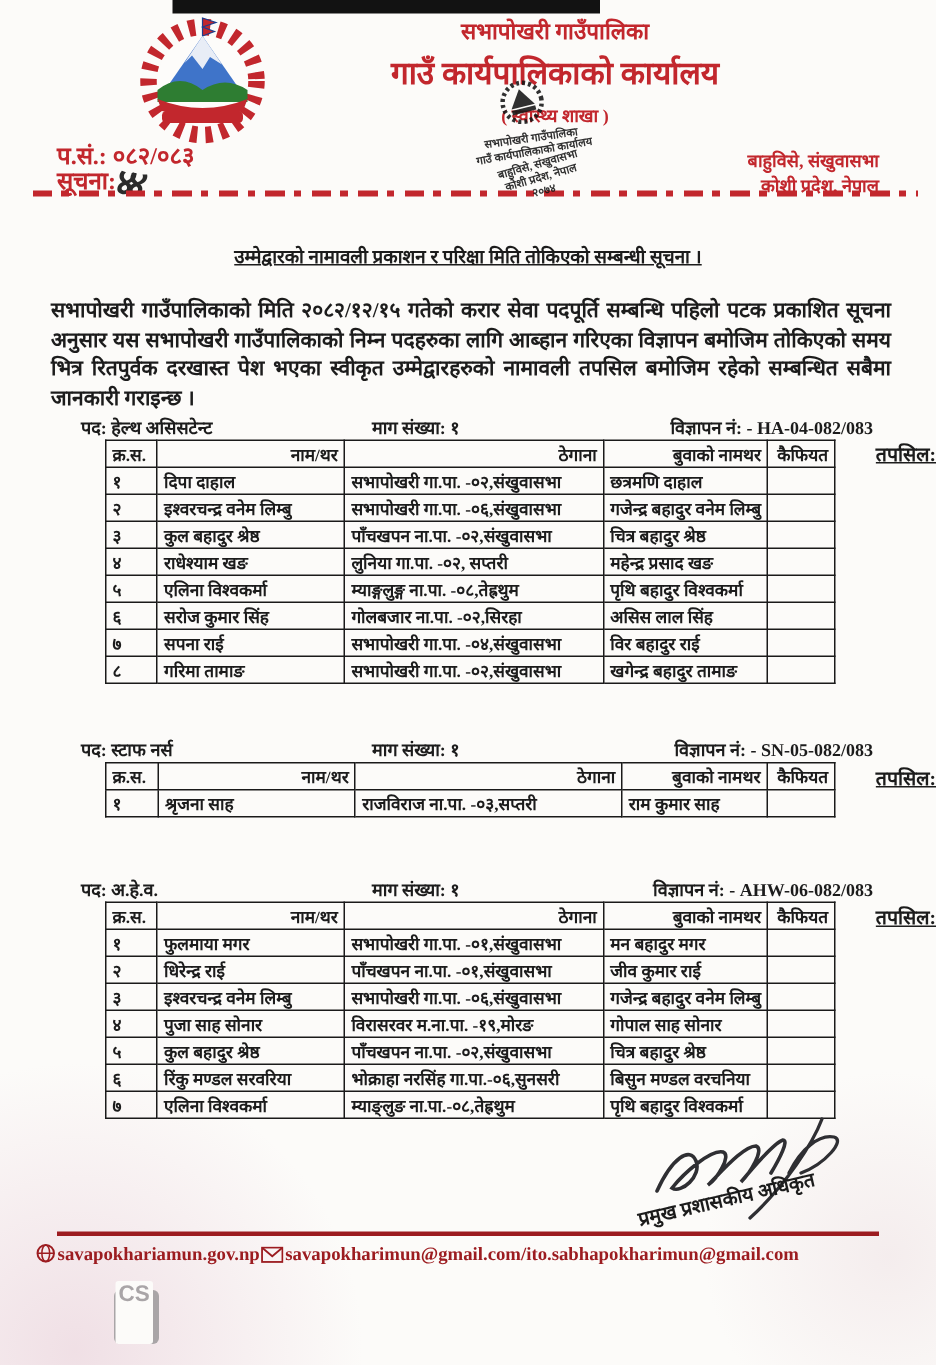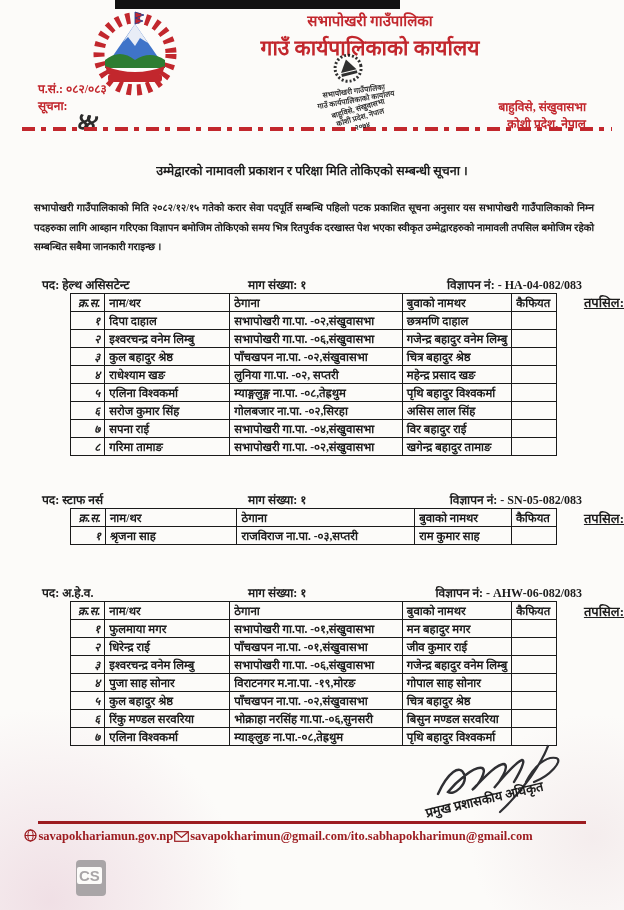--- a/index.html
+++ b/index.html
@@ -14,21 +14,21 @@
     color:#1c1c1c;
   }
   .scan-bar { position:absolute; top:0; left:115px; width:285px; height:9px; background:#121212; }
 
   
   .emblem { position:absolute; top:8px; left:78px; width:115px; height:88px; }
   .org { position:absolute; top:10px; left:130px; width:480px; text-align:center; color:#c2272d; }
   .org-line1 { font-size:15px; font-weight:bold; }
   .org-line2 { font-size:21px; font-weight:bold; margin-top:3px; }
   .org-line3 { font-size:12px; font-weight:bold; margin-top:6px; }
-  .refblock { position:absolute; top:81px; left:38px; color:#c2272d; font-weight:bold; font-size:12px; line-height:17px;}
+  .refblock { position:absolute; top:96px; left:38px; color:#c2272d; font-weight:bold; font-size:16px; line-height:17px;}
   .notice-no-label { }
   .hand-number { position:absolute; top:104px; left:78px; font-size:24px; font-weight:bold;
     color:#2b2b2b; transform:rotate(8deg) skewX(-8deg); letter-spacing:-5px;
     font-family:"DejaVu Sans", sans-serif;}
   .addressblock { position:absolute; top:99px; right:38px; color:#c2272d; font-weight:bold;
     font-size:12px; line-height:17px; text-align:right; }
   .dashline { position:absolute; top:127px; left:22px; right:12px; height:4px;
     background:repeating-linear-gradient(90deg,#c2272d 0 13px,transparent 13px 19px,#c2272d 19px 24px,transparent 24px 31px); }
 
   
@@ -36,39 +36,39 @@
     transform:rotate(-14deg); color:#151515; text-align:center; opacity:.88; z-index:3; }
   .stamp-emblem { width:34px; height:30px; margin:0 auto; }
   .stamp-line { font-size:7.5px; font-weight:bold; line-height:9px; white-space:nowrap; }
   .stamp-line.b1 { transform:rotate(6deg); }
   .stamp-line.b2 { transform:rotate(4deg); }
   .stamp-line.b3 { transform:rotate(-2deg); }
 
   
   .title { position:absolute; top:162px; left:0; width:624px; text-align:center;
     font-size:12.5px; font-weight:bold; }
-  .title span { }
+  .title span { text-decoration:underline; }
   .pubdate { position:absolute; top:180px; left:0; width:624px; text-align:center;
     font-size:12.5px; font-weight:bold; }
-  .para { position:absolute; top:198px; left:34px; width:560px; font-size:10px;
+  .para { position:absolute; top:198px; left:34px; width:560px; font-size:14px;
     font-weight:bold; line-height:19.5px; text-align:justify; }
 
   
   .tapasil { position:absolute; left:0; width:624px; text-align:right; font-size:13px; font-weight:bold;margin-top:36px; }
   .tapasil span { text-decoration:underline; }
   .secmeta { position:absolute; left:42px; width:545px; font-size:12px; font-weight:bold; }
-  .secmeta .post { position:absolute; left:0; }
+  .secmeta .post { position:absolute; left:12px; }
   .secmeta .demand { position:absolute; left:206px; }
   .secmeta .advert { position:absolute; right:5px; }
   table.roster { position:absolute; left:70px; width:487px; border-collapse:collapse;
     font-size:11.5px; font-weight:bold; }
   table.roster th, table.roster td { border:1.4px solid #1a1a1a; padding:1px 4px; height:18px;
     text-align:left; vertical-align:middle; white-space:nowrap; overflow:hidden; }
-  table.roster th { text-align:left; }
-  table.roster .col0 { width:35px; text-align:right;font-style:italic; }
+  table.roster th { text-align:right; }
+  table.roster .col0 { width:35px; text-align:left; }
   table.roster .col1 { width:132px; }
   table.roster .col2 { width:178px; }
   table.roster .col3 { width:97px; }
   table.roster .col4 { width:45px; }
 
   
   .sig-wrap { position:absolute; top:742px; left:420px; width:185px; height:80px; }
   .sig-svg { position:absolute; top:0; left:10px; }
   .sig-title { position:absolute; top:48px; left:4px; font-size:13px; font-weight:bold;
     transform:rotate(-13deg); white-space:nowrap; }
@@ -76,21 +76,21 @@
   
   .footline { position:absolute; top:821px; left:38px; width:548px; height:3px; background:#9c1c20; }
   .footer { position:absolute; top:829px; left:0; width:556px; text-align:center;
     color:#9c1c20; font-size:12.5px; font-weight:bold; }
   .footer .ficon { display:inline-block; vertical-align:-2px; margin:0 1px; }
 
   
   .cam { position:absolute; top:860px; left:76px; display:flex; align-items:center; gap:12px;
     color:#b7b3b5; font-family:"Liberation Sans","DejaVu Sans",sans-serif; }
   .cam-badge { width:30px; height:36px; background:#a9a5a7; border-radius:4px; position:relative;
-    display:flex; align-items:center; justify-content:flex-start; }
+    display:flex; justify-content:flex-start; }
   .cam-badge span { background:#fcfbf9; color:#a9a5a7; font-weight:bold; font-size:15px;
     padding:0 2px; margin-top:-6px; border-radius:2px; margin-left:1px;}
   .cam-text { font-size:24px; letter-spacing:.5px; }
 </style>
 </head>
 <body>
 
 <div class="page">
 
   <div class="scan-bar"></div>
@@ -102,20 +102,21 @@
     <polygon points="57,16 70,35 62,30 57,38 50,29 45,34" fill="#e8edf6"></polygon>
     <path d="M27,52 Q42,40 57,52 Q72,42 87,52 L87,60 L27,60 Z" fill="#2e7d32"></path>
     <path d="M27,58 Q57,70 87,58 L84,66 Q57,74 30,66 Z" fill="#c2272d"></path>
     <rect x="30" y="66" width="54" height="8" rx="3" fill="#c2272d"></rect>
     <path d="M57,16 L57,4 L66,7 L57,10 L65,13 L57,16" fill="#c2272d" stroke="#1b3d8f" stroke-width="0.8"></path>
   </svg>
 
   <div class="org">
     <div class="org-line1">सभापोखरी गाउँपालिका</div>
     <div class="org-line2">गाउँ कार्यपालिकाको कार्यालय</div>
+    <div class="org-line3">( स्वास्थ्य शाखा )</div>
   </div>
 
   <div class="stamp">
     <svg class="stamp-emblem" viewBox="0 0 34 30">
       <circle cx="17" cy="15" r="13" fill="none" stroke="#151515" stroke-width="3" stroke-dasharray="2 2"></circle>
       <polygon points="17,6 25,18 9,18" fill="#151515"></polygon>
       <rect x="9" y="19" width="16" height="3" fill="#151515"></rect>
     </svg>
     <div class="stamp-line b1">सभापोखरी गाउँपालिका</div>
     <div class="stamp-line b2">गाउँ कार्यपालिकाको कार्यालय</div>
@@ -277,36 +278,36 @@
         <tr>
           <td class="col0">३</td>
           <td class="col1">इश्वरचन्द्र वनेम लिम्बु</td>
           <td class="col2">सभापोखरी गा.पा. -०६,संखुवासभा</td>
           <td class="col3">गजेन्द्र बहादुर वनेम लिम्बु</td>
           <td class="col4"></td>
         </tr>
         <tr>
           <td class="col0">४</td>
           <td class="col1">पुजा साह सोनार</td>
-          <td class="col2">विराटनगर म.ना.पा. -१९,मोरङ</td>
+          <td class="col2">विरासरवर म.ना.पा. -१९,मोरङ</td>
           <td class="col3">गोपाल साह सोनार</td>
           <td class="col4"></td>
         </tr>
         <tr>
           <td class="col0">५</td>
           <td class="col1">कुल बहादुर श्रेष्ठ</td>
           <td class="col2">पाँचखपन ना.पा. -०२,संखुवासभा</td>
           <td class="col3">चित्र बहादुर श्रेष्ठ</td>
           <td class="col4"></td>
         </tr>
         <tr>
           <td class="col0">६</td>
           <td class="col1">रिंकु मण्डल सरवरिया</td>
           <td class="col2">भोक्राहा नरसिंह गा.पा.-०६,सुनसरी</td>
-          <td class="col3">बिसुन मण्डल सरवरिया</td>
+          <td class="col3">बिसुन मण्डल वरचनिया</td>
           <td class="col4"></td>
         </tr>
         <tr>
           <td class="col0">७</td>
           <td class="col1">एलिना विश्वकर्मा</td>
           <td class="col2">म्याङ्लुङ ना.पा.-०८,तेह्रथुम</td>
           <td class="col3">पृथि बहादुर विश्वकर्मा</td>
           <td class="col4"></td>
         </tr>
       </tbody>

